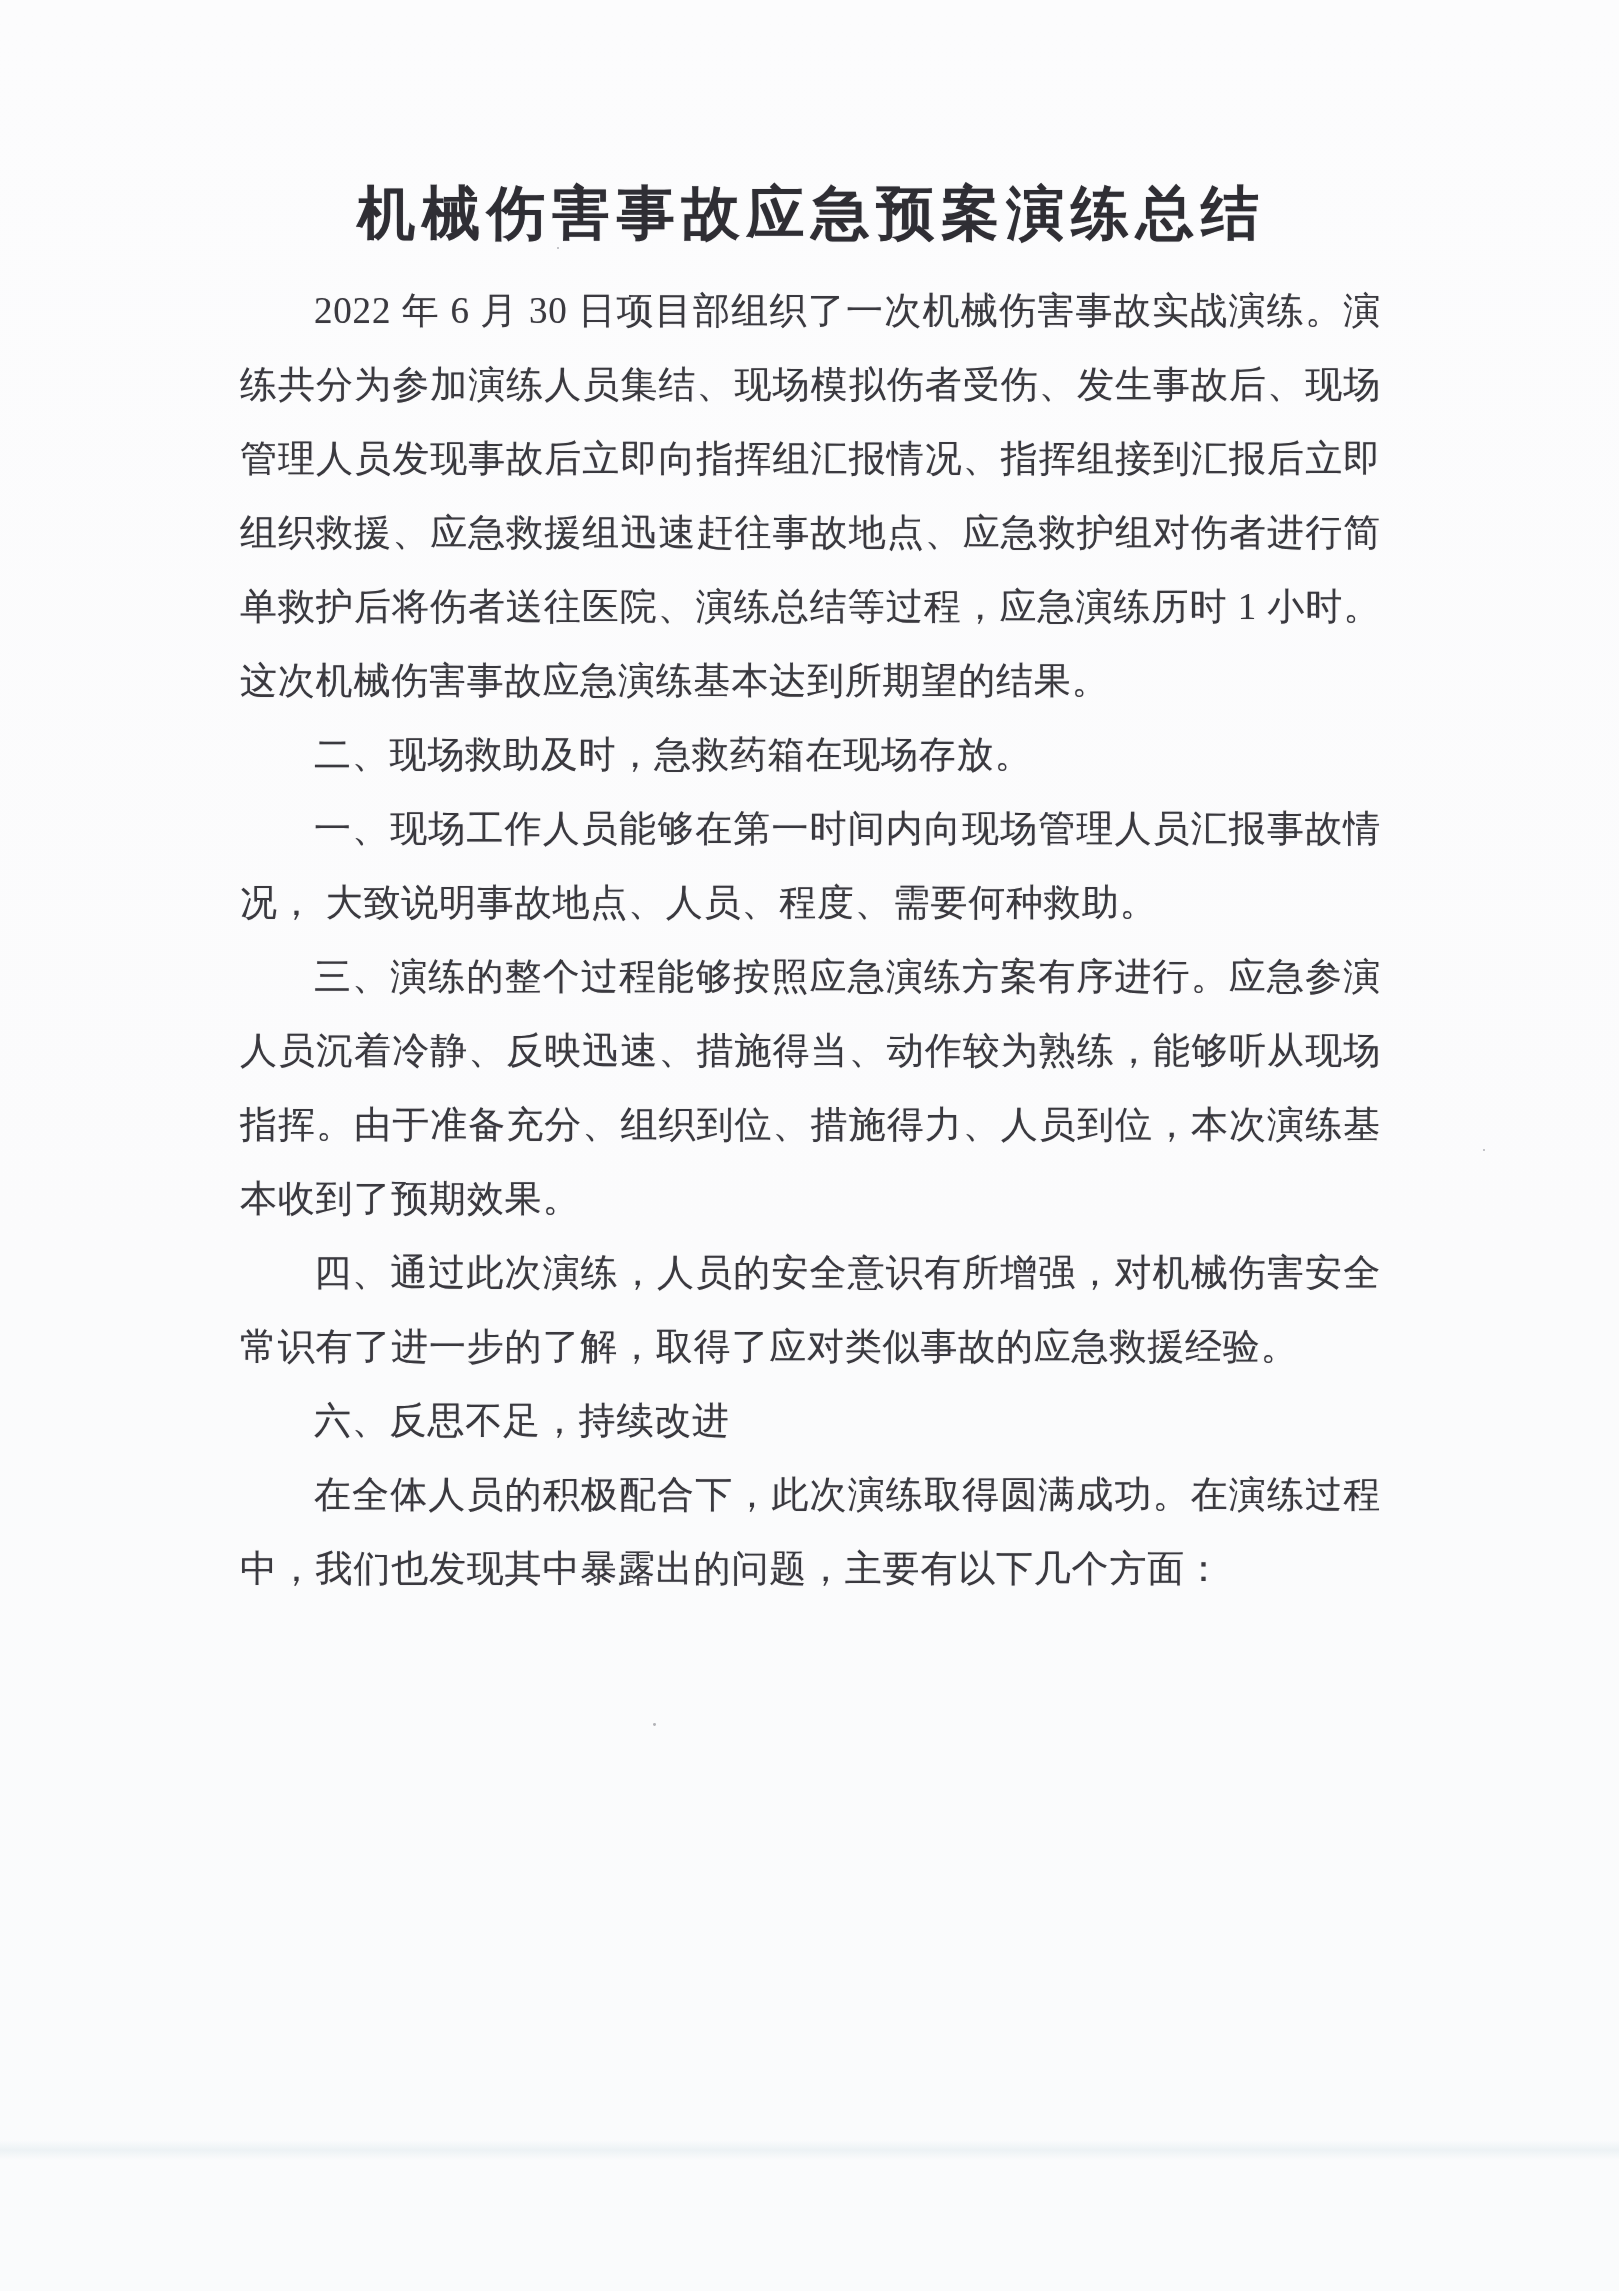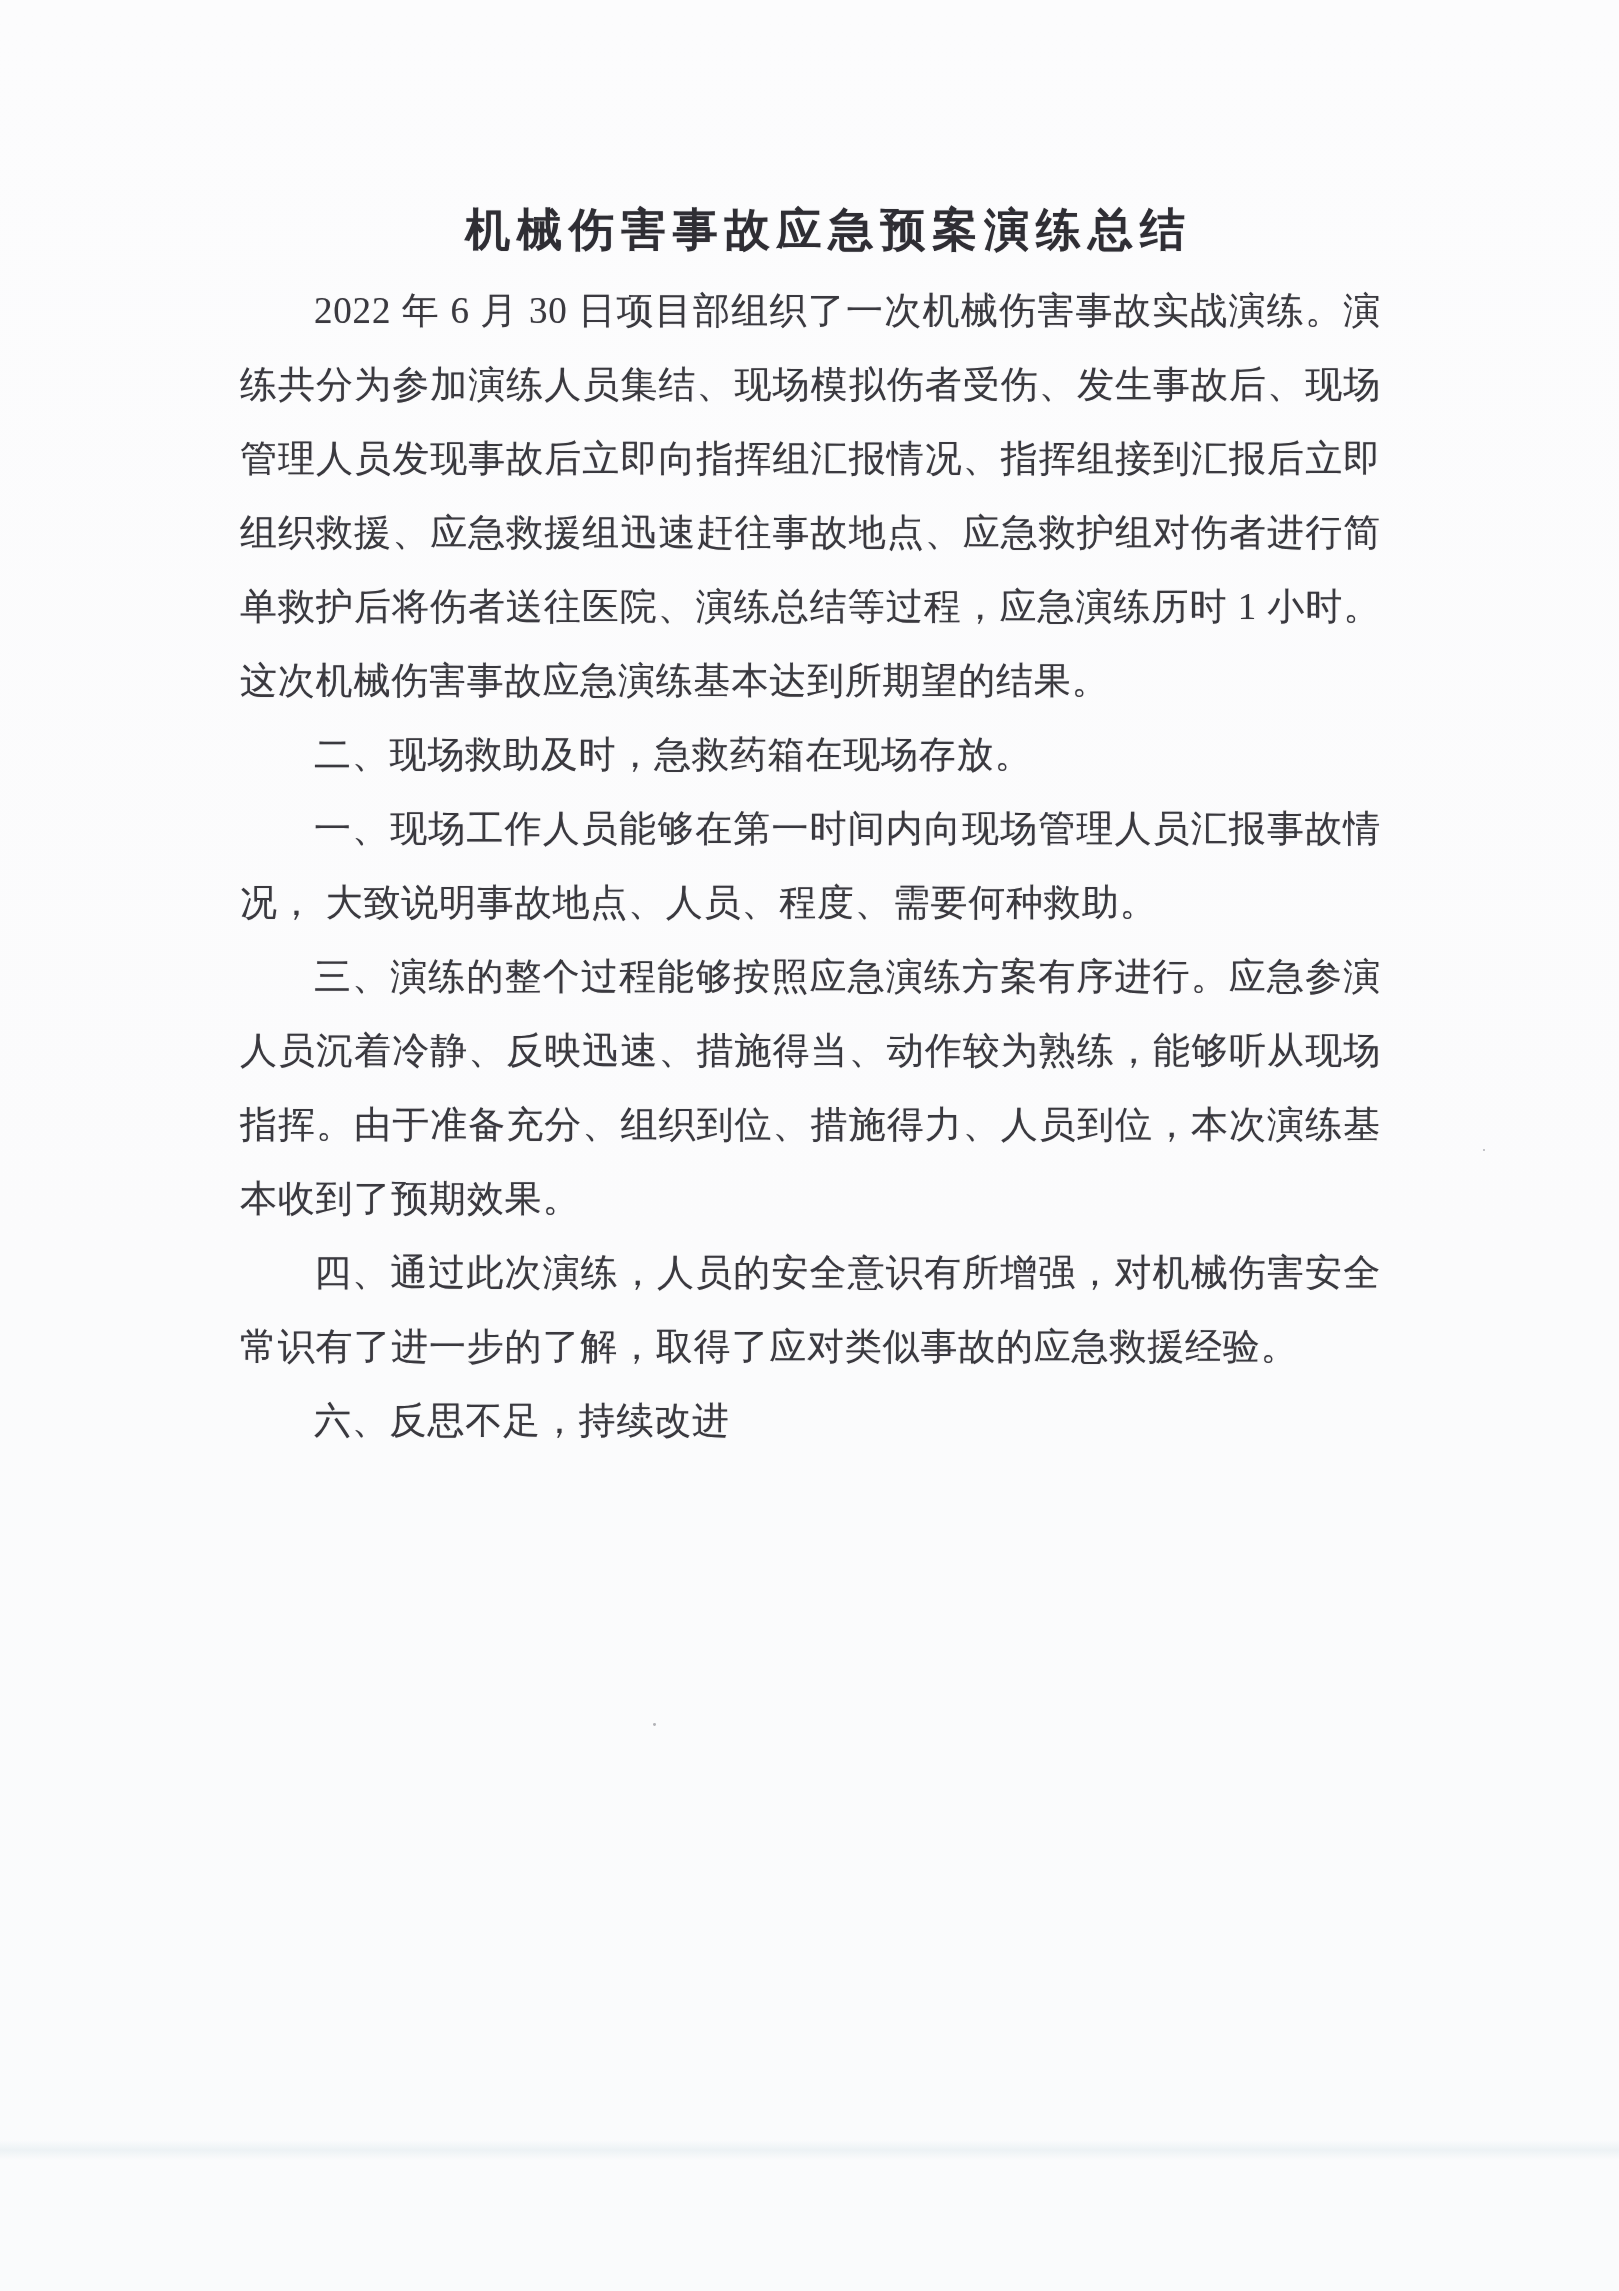--- a/index.html
+++ b/index.html
@@ -14,23 +14,23 @@
     background: linear-gradient(180deg, #fcfcfd 0%, #fbfbfc 55%, #fafbfc 100%);
     overflow: hidden;
     font-family: "Liberation Serif", "DejaVu Serif", serif;
     color: #38373d;
   }
   .doc-title {
     position: absolute;
     top: 188px;
     left: 241px;
     width: 1141px;
-    margin: 17px;
+    margin: 0;
     text-align: center;
-    font-size: 45px;
+    font-size: 58px;
     line-height: 51px;
     font-weight: 700;
     letter-spacing: 6.9px;
     color: #2f2e34;
     text-shadow: 0 0 1px rgba(55,55,65,0.45);
   }
   .doc-body {
     position: absolute;
     top: 274px;
     left: 240px;
@@ -75,20 +75,21 @@
 <div class="page">
   <h1 class="doc-title">机械伤害事故应急预案演练总结</h1>
 
   <div class="doc-body">
       <p class="para">2022 年 6 月 30 日项目部组织了一次机械伤害事故实战演练。演练共分为参加演练人员集结、现场模拟伤者受伤、发生事故后、现场管理人员发现事故后立即向指挥组汇报情况、指挥组接到汇报后立即组织救援、应急救援组迅速赶往事故地点、应急救护组对伤者进行简单救护后将伤者送往医院、演练总结等过程，应急演练历时 1 小时。这次机械伤害事故应急演练基本达到所期望的结果。</p>
       <p class="para">二、现场救助及时，急救药箱在现场存放。</p>
       <p class="para">一、现场工作人员能够在第一时间内向现场管理人员汇报事故情况， 大致说明事故地点、人员、程度、需要何种救助。</p>
       <p class="para">三、演练的整个过程能够按照应急演练方案有序进行。应急参演人员沉着冷静、反映迅速、措施得当、动作较为熟练，能够听从现场指挥。由于准备充分、组织到位、措施得力、人员到位，本次演练基本收到了预期效果。</p>
       <p class="para">四、通过此次演练，人员的安全意识有所增强，对机械伤害安全常识有了进一步的了解，取得了应对类似事故的应急救援经验。</p>
       <p class="para">六、反思不足，持续改进</p>
+      <p class="para">在全体人员的积极配合下，此次演练取得圆满成功。在演练过程中，我们也发现其中暴露出的问题，主要有以下几个方面：</p>
     </div>
 
   <div class="scan-band"></div>
   <div class="speck s1"></div>
   <div class="speck s2"></div>
   <div class="speck s3"></div>
 </div>
 
 
 </body></html>

